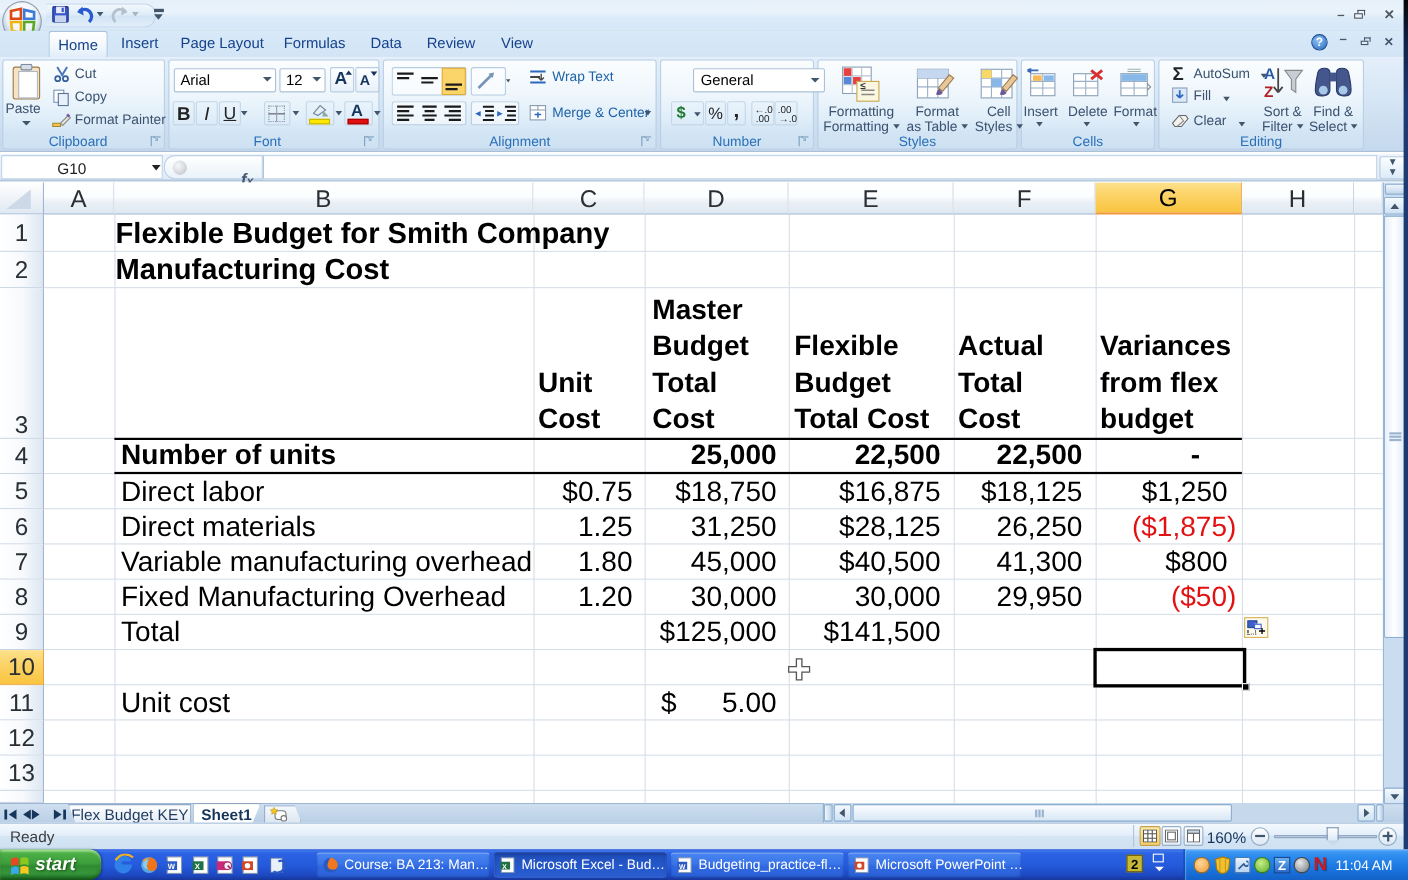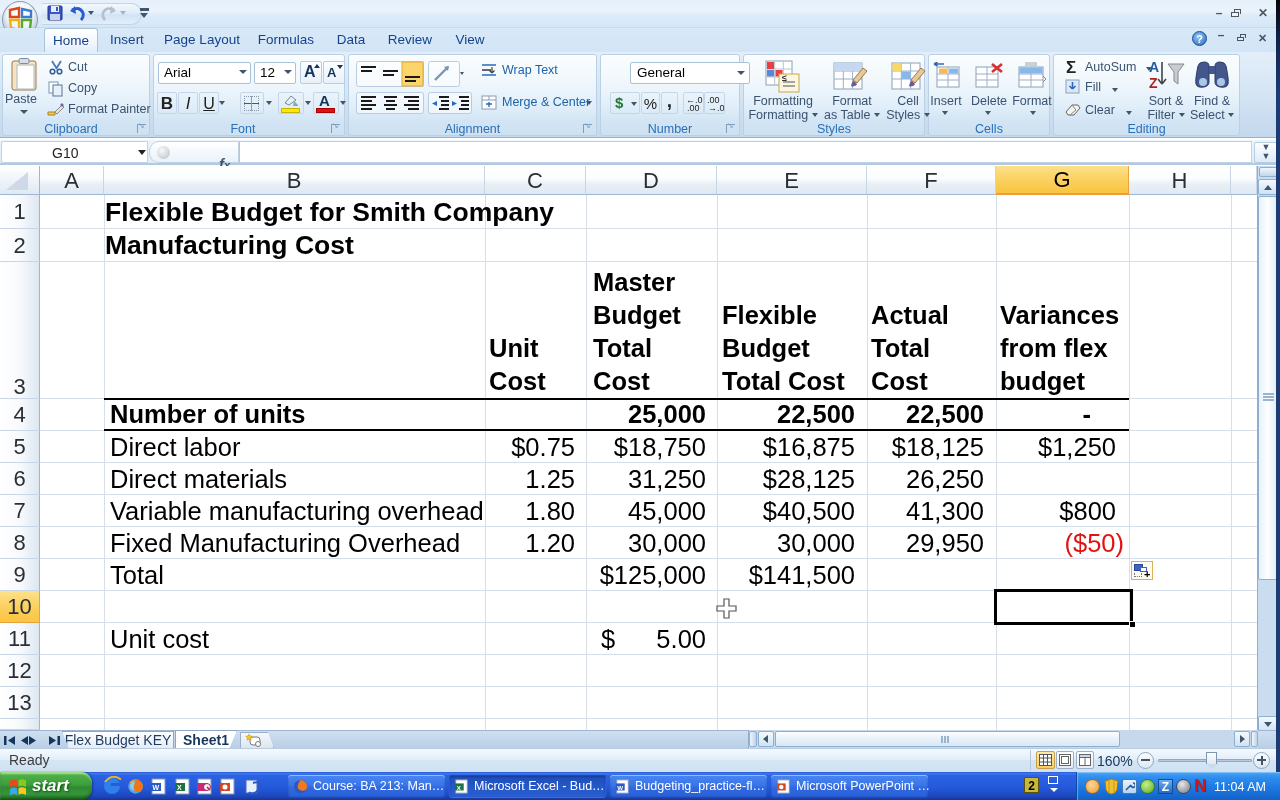--- a/index.html
+++ b/index.html
@@ -483,20 +483,21 @@
   <div class="abs cell" style="left:586px;top:431px;width:120px;height:32px;line-height:32px;text-align:right;">$18,750</div>
   <div class="abs cell" style="left:717px;top:431px;width:138px;height:32px;line-height:32px;text-align:right;">$16,875</div>
   <div class="abs cell" style="left:867px;top:431px;width:117px;height:32px;line-height:32px;text-align:right;">$18,125</div>
   <div class="abs cell" style="left:996px;top:431px;width:120px;height:32px;line-height:32px;text-align:right;">$1,250</div>
 
   <div class="abs cell" style="left:110px;top:463px;height:32px;line-height:32px;">Direct materials</div>
   <div class="abs cell" style="left:485px;top:463px;width:90px;height:32px;line-height:32px;text-align:right;">1.25</div>
   <div class="abs cell" style="left:586px;top:463px;width:120px;height:32px;line-height:32px;text-align:right;">31,250</div>
   <div class="abs cell" style="left:717px;top:463px;width:138px;height:32px;line-height:32px;text-align:right;">$28,125</div>
   <div class="abs cell" style="left:867px;top:463px;width:117px;height:32px;line-height:32px;text-align:right;">26,250</div>
+  <div class="abs cell red" style="left:996px;top:463px;width:128px;height:32px;line-height:32px;text-align:right;">($1,875)</div>
 
   <div class="abs cell" style="left:110px;top:495px;height:32px;line-height:32px;">Variable manufacturing overhead</div>
   <div class="abs cell" style="left:485px;top:495px;width:90px;height:32px;line-height:32px;text-align:right;">1.80</div>
   <div class="abs cell" style="left:586px;top:495px;width:120px;height:32px;line-height:32px;text-align:right;">45,000</div>
   <div class="abs cell" style="left:717px;top:495px;width:138px;height:32px;line-height:32px;text-align:right;">$40,500</div>
   <div class="abs cell" style="left:867px;top:495px;width:117px;height:32px;line-height:32px;text-align:right;">41,300</div>
   <div class="abs cell" style="left:996px;top:495px;width:120px;height:32px;line-height:32px;text-align:right;">$800</div>
 
   <div class="abs cell" style="left:110px;top:527px;height:32px;line-height:32px;">Fixed Manufacturing Overhead</div>
   <div class="abs cell" style="left:485px;top:527px;width:90px;height:32px;line-height:32px;text-align:right;">1.20</div>

